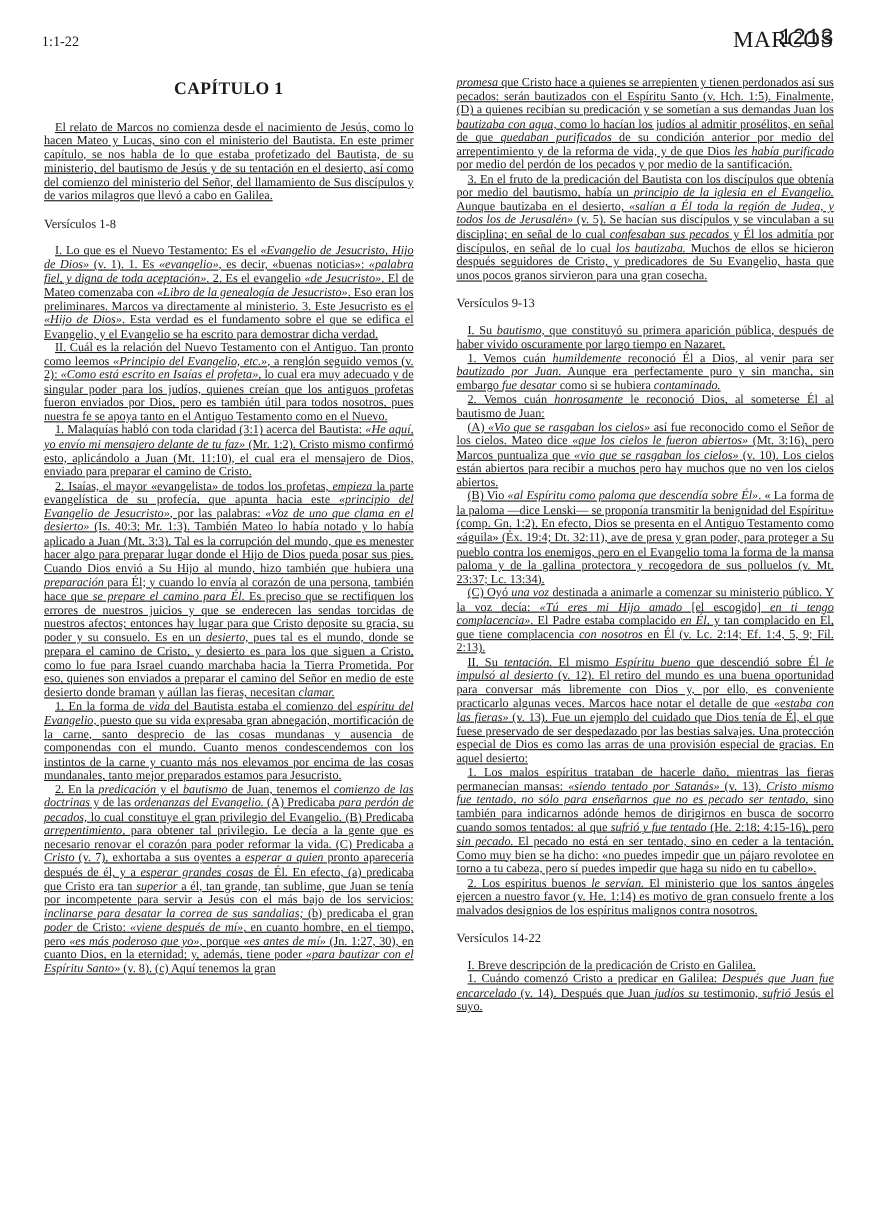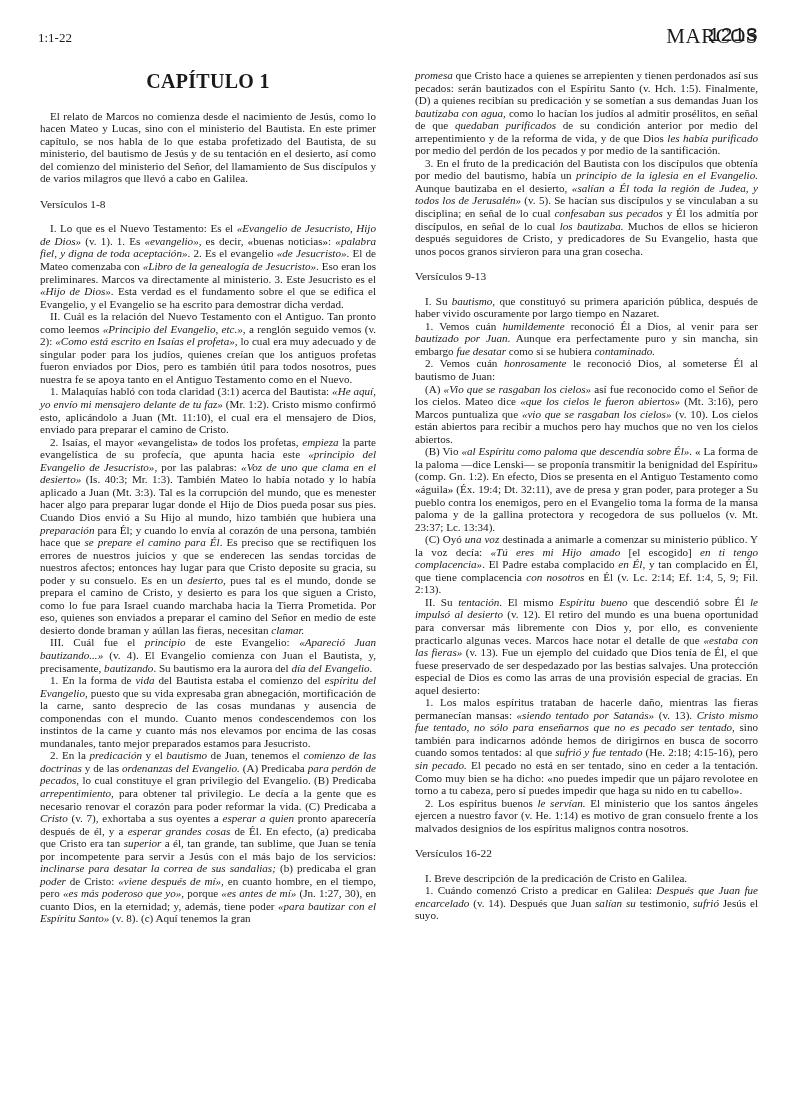--- a/index.html
+++ b/index.html
@@ -5,22 +5,22 @@
   html, body { margin: 0; padding: 0; background: #ffffff; }
   body { width: 800px; height: 1105px; position: relative; overflow: hidden;
          font-family: "Liberation Serif", "DejaVu Serif", serif; color: #1a1a1a; }
   .running-head { position: absolute; top: 22px; left: 38px; width: 720px; height: 30px; }
   .rh-left { position: absolute; left: 0; top: 8px; font-size: 13px; }
   .rh-center { position: absolute; left: 0; width: 720px; top: 2px; text-align: right; font-size: 21px; letter-spacing: 0.5px; }
   .rh-right { position: absolute; right: 0; top: 2px; font-size: 21px; font-family: Liberation Mono, monospace; }
   .col { position: absolute; top: 0; font-size: 11.1px; line-height: 12.55px; text-align: justify; hyphens: manual; }
   .col-left { left: 40px; width: 336px; top: 68px; }
   .col-right { left: 415px; width: 343px; top: 69px; }
-  .chapter-title { font-weight: bold; font-size: 20px; text-align: center; margin: 7px 0 22px 0; letter-spacing: 0.3px; }
-  p { margin: 0; text-indent: 10px; }
+  .chapter-title { font-weight: bold; font-size: 16px; text-align: center; margin: 7px 0 22px 0; letter-spacing: 0.3px; }
+  p { margin: 0; text-indent: 10px; text-decoration: underline; }
   p.noindent { text-indent: 0; }
   p.gap { }
   .section-head { font-weight: normal; font-size: 11.4px; margin: 13px 0 12px 0; text-indent: 0; }
   i { font-style: italic; }
 </style>
 </head>
 <body>
 
 <div class="running-head">
   <span class="rh-left">1:1-22</span>
@@ -29,34 +29,33 @@
 </div>
 
 <div class="col col-left">
   <div class="chapter-title">CAPÍTULO 1</div>
   <p>El relato de Marcos no comienza desde el nacimiento de Jesús, como lo hacen Mateo y Lucas, sino con el ministerio del Bautista. En este primer capítulo, se nos habla de lo que estaba profetizado del Bautista, de su ministerio, del bautismo de Jesús y de su tentación en el desierto, así como del comienzo del ministerio del Señor, del llamamiento de Sus discípulos y de varios milagros que llevó a cabo en Galilea.</p>
   <div class="section-head">Versículos 1-8</div>
   <p>I. Lo que es el Nuevo Testamento: Es el <i>«Evangelio de Jesucristo, Hijo de Dios»</i> (v. 1). 1. Es <i>«evangelio»</i>, es decir, «buenas noticias»: <i>«palabra fiel, y digna de toda aceptación»</i>. 2. Es el evangelio <i>«de Jesucristo»</i>. El de Mateo comenzaba con <i>«Libro de la genealogía de Jesucristo»</i>. Eso eran los preliminares. Marcos va directamente al ministerio. 3. Este Jesucristo es el <i>«Hijo de Dios»</i>. Esta verdad es el fundamento sobre el que se edifica el Evangelio, y el Evangelio se ha escrito para demostrar dicha verdad.</p>
   <p class="gap">II. Cuál es la relación del Nuevo Testamento con el Antiguo. Tan pronto como leemos <i>«Principio del Evangelio, etc.»</i>, a renglón seguido vemos (v. 2): <i>«Como está escrito en Isaías el profeta»</i>, lo cual era muy adecuado y de singular poder para los judíos, quienes creían que los antiguos profetas fueron enviados por Dios, pero es también útil para todos nosotros, pues nuestra fe se apoya tanto en el Antiguo Testamento como en el Nuevo.</p>
   <p class="gap">1. Malaquías habló con toda claridad (3:1) acerca del Bautista: <i>«He aquí, yo envío mi mensajero delante de tu faz»</i> (Mr. 1:2). Cristo mismo confirmó esto, aplicándolo a Juan (Mt. 11:10), el cual era el mensajero de Dios, enviado para preparar el camino de Cristo.</p>
   <p>2. Isaías, el mayor «evangelista» de todos los profetas, <i>empieza</i> la parte evangelística de su profecía, que apunta hacia este <i>«principio del Evangelio de Jesucristo»</i>, por las palabras: <i>«Voz de uno que clama en el desierto»</i> (Is. 40:3; Mr. 1:3). También Mateo lo había notado y lo había aplicado a Juan (Mt. 3:3). Tal es la corrupción del mundo, que es menester hacer algo para preparar lugar donde el Hijo de Dios pueda posar sus pies. Cuando Dios envió a Su Hijo al mundo, hizo también que hubiera una <i>preparación</i> para Él; y cuando lo envía al corazón de una persona, también hace que <i>se prepare el camino para Él</i>. Es preciso que se rectifiquen los errores de nuestros juicios y que se enderecen las sendas torcidas de nuestros afectos; entonces hay lugar para que Cristo deposite su gracia, su poder y su consuelo. Es en un <i>desierto,</i> pues tal es el mundo, donde se prepara el camino de Cristo, y desierto es para los que siguen a Cristo, como lo fue para Israel cuando marchaba hacia la Tierra Prometida. Por eso, quienes son enviados a preparar el camino del Señor en medio de este desierto donde braman y aúllan las fieras, necesitan <i>clamar.</i></p>
-  <p class="gap">III. Cuál fue el <i>principio</i> de este Evangelio: <i>«Apareció Juan bautizando...»</i> (v. 4). El Evangelio comienza con Juan el Bautista, y, precisamente, <i>bautizando</i>. Su bautismo era la aurora del <i>día del Evangelio.</i></p>
   <p class="gap">1. En la forma de <i>vida</i> del Bautista estaba el comienzo del <i>espíritu del Evangelio,</i> puesto que su vida expresaba gran abnegación, mortificación de la carne, santo desprecio de las cosas mundanas y ausencia de componendas con el mundo. Cuanto menos condescendemos con los instintos de la carne y cuanto más nos elevamos por encima de las cosas mundanales, tanto mejor preparados estamos para Jesucristo.</p>
   <p>2. En la <i>predicación</i> y el <i>bautismo</i> de Juan, tenemos el <i>comienzo de las doctrinas</i> y de las <i>ordenanzas del Evangelio.</i> (A) Predicaba <i>para perdón de pecados,</i> lo cual constituye el gran privilegio del Evangelio. (B) Predicaba <i>arrepentimiento,</i> para obtener tal privilegio. Le decía a la gente que es necesario renovar el corazón para poder reformar la vida. (C) Predicaba a <i>Cristo</i> (v. 7), exhortaba a sus oyentes a <i>esperar a quien</i> pronto aparecería después de él, y a <i>esperar grandes cosas</i> de Él. En efecto, (a) predicaba que Cristo era tan <i>superior</i> a él, tan grande, tan sublime, que Juan se tenía por incompetente para servir a Jesús con el más bajo de los servicios: <i>inclinarse para desatar la correa de sus sandalias;</i> (b) predicaba el gran <i>poder</i> de Cristo: <i>«viene después de mí»</i>, en cuanto hombre, en el tiempo, pero <i>«es más poderoso que yo»</i>, porque <i>«es antes de mí»</i> (Jn. 1:27, 30), en cuanto Dios, en la eternidad; y, además, tiene poder <i>«para bautizar con el Espíritu Santo»</i> (v. 8). (c) Aquí tenemos la gran</p>
 </div>
 
 <div class="col col-right">
   <p class="noindent"><i>promesa</i> que Cristo hace a quienes se arrepienten y tienen perdonados así sus pecados: serán bautizados con el Espíritu Santo (v. Hch. 1:5). Finalmente, (D) a quienes recibían su predicación y se sometían a sus demandas Juan los <i>bautizaba con agua,</i> como lo hacían los judíos al admitir prosélitos, en señal de que <i>quedaban purificados</i> de su condición anterior por medio del arrepentimiento y de la reforma de vida, y de que Dios <i>les había purificado</i> por medio del perdón de los pecados y por medio de la santificación.</p>
   <p>3. En el fruto de la predicación del Bautista con los discípulos que obtenía por medio del bautismo, había un <i>principio de la iglesia en el Evangelio.</i> Aunque bautizaba en el desierto, <i>«salían a Él toda la región de Judea, y todos los de Jerusalén»</i> (v. 5). Se hacían sus discípulos y se vinculaban a su disciplina; en señal de lo cual <i>confesaban sus pecados</i> y Él los admitía por discípulos, en señal de lo cual <i>los bautizaba.</i> Muchos de ellos se hicieron después seguidores de Cristo, y predicadores de Su Evangelio, hasta que unos pocos granos sirvieron para una gran cosecha.</p>
   <div class="section-head">Versículos 9-13</div>
   <p class="gap">I. Su <i>bautismo,</i> que constituyó su primera aparición pública, después de haber vivido oscuramente por largo tiempo en Nazaret.</p>
   <p class="gap">1. Vemos cuán <i>humildemente</i> reconoció Él a Dios, al venir para ser <i>bautizado por Juan.</i> Aunque era perfectamente puro y sin mancha, sin embargo <i>fue desatar</i> como si se hubiera <i>contaminado.</i></p>
   <p>2. Vemos cuán <i>honrosamente</i> le reconoció Dios, al someterse Él al bautismo de Juan:</p>
   <p>(A) <i>«Vio que se rasgaban los cielos»</i> así fue reconocido como el Señor de los cielos. Mateo dice <i>«que los cielos le fueron abiertos»</i> (Mt. 3:16), pero Marcos puntualiza que <i>«vio que se rasgaban los cielos»</i> (v. 10). Los cielos están abiertos para recibir a muchos pero hay muchos que no ven los cielos abiertos.</p>
   <p>(B) Vio <i>«al Espíritu como paloma que descendía sobre Él»</i>. « La forma de la paloma —dice Lenski— se proponía transmitir la benignidad del Espíritu» (comp. Gn. 1:2). En efecto, Dios se presenta en el Antiguo Testamento como «águila» (Éx. 19:4; Dt. 32:11), ave de presa y gran poder, para proteger a Su pueblo contra los enemigos, pero en el Evangelio toma la forma de la mansa paloma y de la gallina protectora y recogedora de sus polluelos (v. Mt. 23:37; Lc. 13:34).</p>
   <p>(C) Oyó <i>una voz</i> destinada a animarle a comenzar su ministerio público. Y la voz decía: <i>«Tú eres mi Hijo amado</i> [el escogido] <i>en ti tengo complacencia»</i>. El Padre estaba complacido <i>en Él,</i> y tan complacido en Él, que tiene complacencia <i>con nosotros</i> en Él (v. Lc. 2:14; Ef. 1:4, 5, 9; Fil. 2:13).</p>
   <p class="gap">II. Su <i>tentación.</i> El mismo <i>Espíritu bueno</i> que descendió sobre Él <i>le impulsó al desierto</i> (v. 12). El retiro del mundo es una buena oportunidad para conversar más libremente con Dios y, por ello, es conveniente practicarlo algunas veces. Marcos hace notar el detalle de que <i>«estaba con las fieras»</i> (v. 13). Fue un ejemplo del cuidado que Dios tenía de Él, el que fuese preservado de ser despedazado por las bestias salvajes. Una protección especial de Dios es como las arras de una provisión especial de gracias. En aquel desierto:</p>
   <p class="gap">1. Los malos espíritus trataban de hacerle daño, mientras las fieras permanecían mansas: <i>«siendo tentado por Satanás»</i> (v. 13). <i>Cristo mismo fue tentado, no sólo para enseñarnos que no es pecado ser tentado,</i> sino también para indicarnos adónde hemos de dirigirnos en busca de socorro cuando somos tentados: al que <i>sufrió y fue tentado</i> (He. 2:18; 4:15-16), pero <i>sin pecado.</i> El pecado no está en ser tentado, sino en ceder a la tentación. Como muy bien se ha dicho: «no puedes impedir que un pájaro revolotee en torno a tu cabeza, pero sí puedes impedir que haga su nido en tu cabello».</p>
   <p>2. Los espíritus buenos <i>le servían.</i> El ministerio que los santos ángeles ejercen a nuestro favor (v. He. 1:14) es motivo de gran consuelo frente a los malvados designios de los espíritus malignos contra nosotros.</p>
-  <div class="section-head">Versículos 16-22</div>
+  <div class="section-head">Versículos 14-22</div>
   <p>I. Breve descripción de la predicación de Cristo en Galilea.</p>
-  <p class="gap">1. Cuándo comenzó Cristo a predicar en Galilea: <i>Después que Juan fue encarcelado</i> (v. 14). Después que Juan <i>salían su</i> testimonio, <i>sufrió</i> Jesús el suyo.</p>
+  <p class="gap">1. Cuándo comenzó Cristo a predicar en Galilea: <i>Después que Juan fue encarcelado</i> (v. 14). Después que Juan <i>judíos su</i> testimonio, <i>sufrió</i> Jesús el suyo.</p>
 </div>
 
 </body></html>

